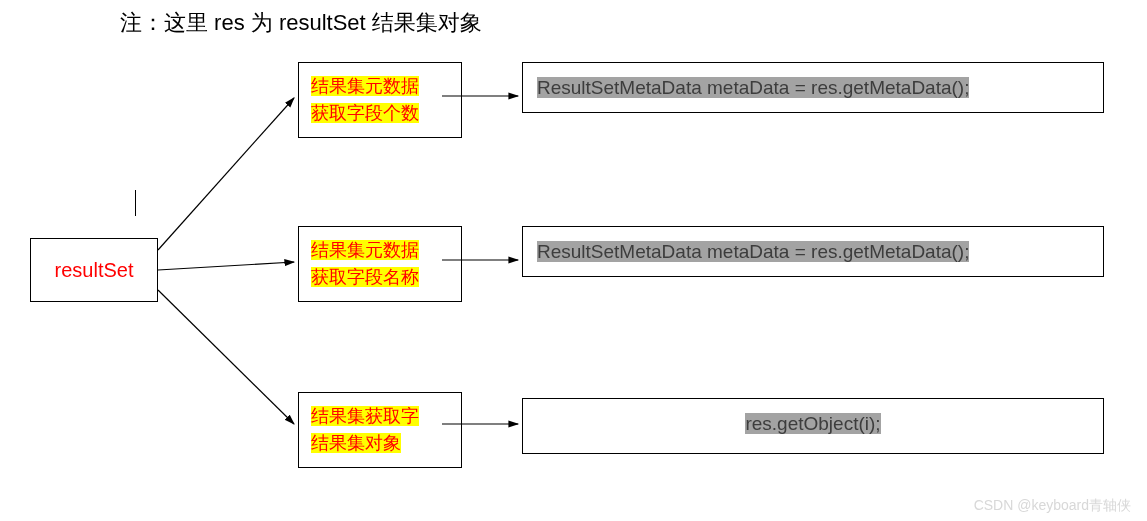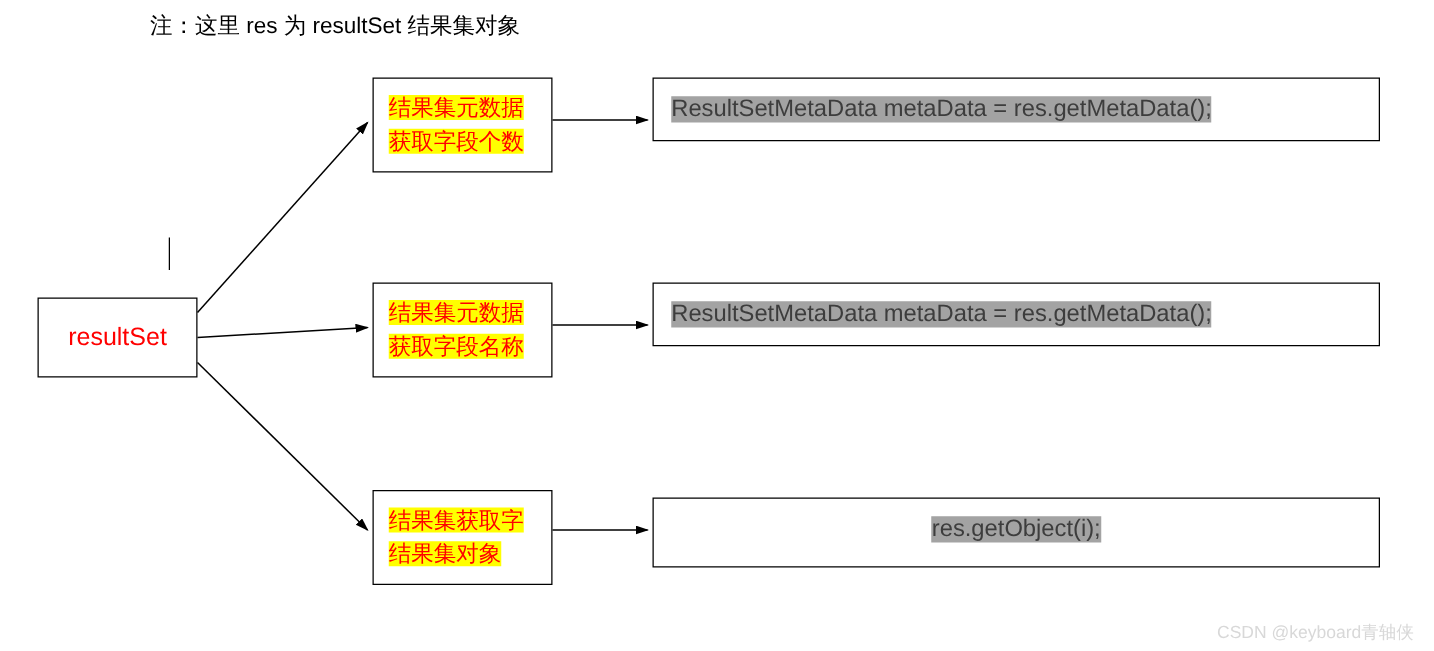--- a/index.html
+++ b/index.html
@@ -7,21 +7,21 @@
       width: 1147px;
       height: 521px;
       position: relative;
       font-family: "Microsoft YaHei", Arial, sans-serif;
       background: #fff;
     }
     .note {
       position: absolute;
       top: 8px;
       left: 120px;
-      font-size: 18px;
+      font-size: 22px;
       color: #000;
     }
     .cursor {
       position: absolute;
       top: 190px;
       left: 135px;
       width: 1px;
       height: 26px;
       background: #000;
     }
@@ -37,21 +37,21 @@
       height: 64px;
       display: flex;
       align-items: center;
       justify-content: center;
       color: #ff0000;
       font-size: 20px;
       font-family: Arial, sans-serif;
     }
     .mid {
       left: 298px;
-      width: 144px;
+      width: 164px;
       padding: 10px 12px;
       color: #ff0000;
       font-size: 18px;
       line-height: 1.5;
     }
     .mid span { background: #ffff00; }
     .mid1 { top: 62px; }
     .mid2 { top: 226px; }
     .mid3 { top: 392px; }
     .code {

